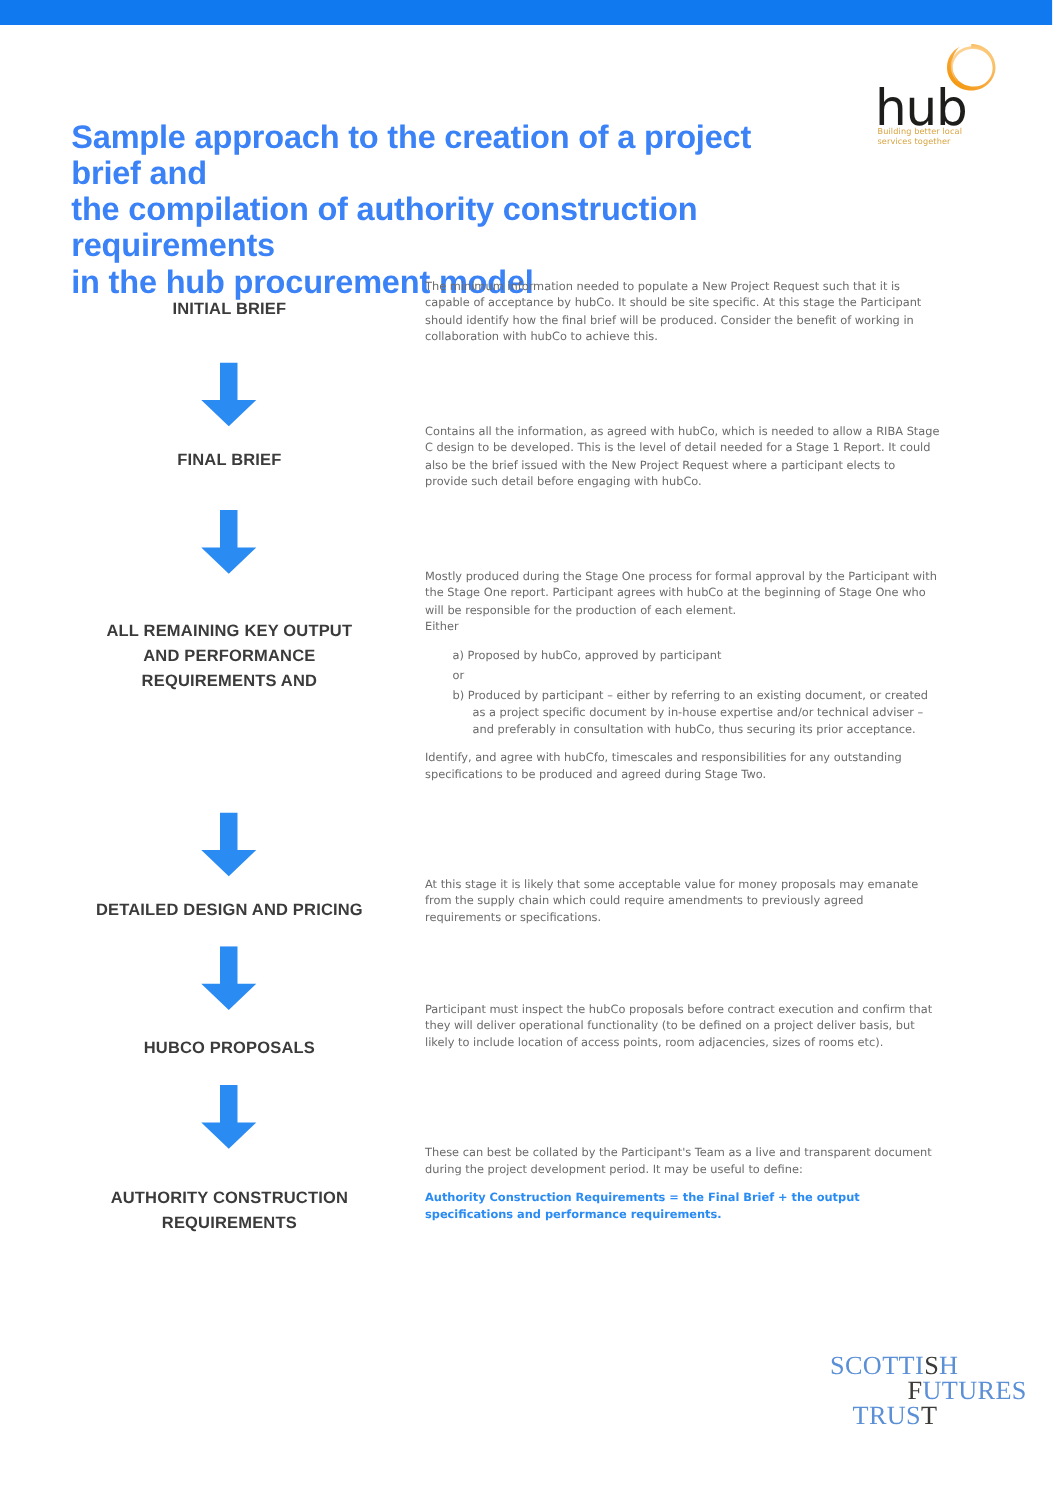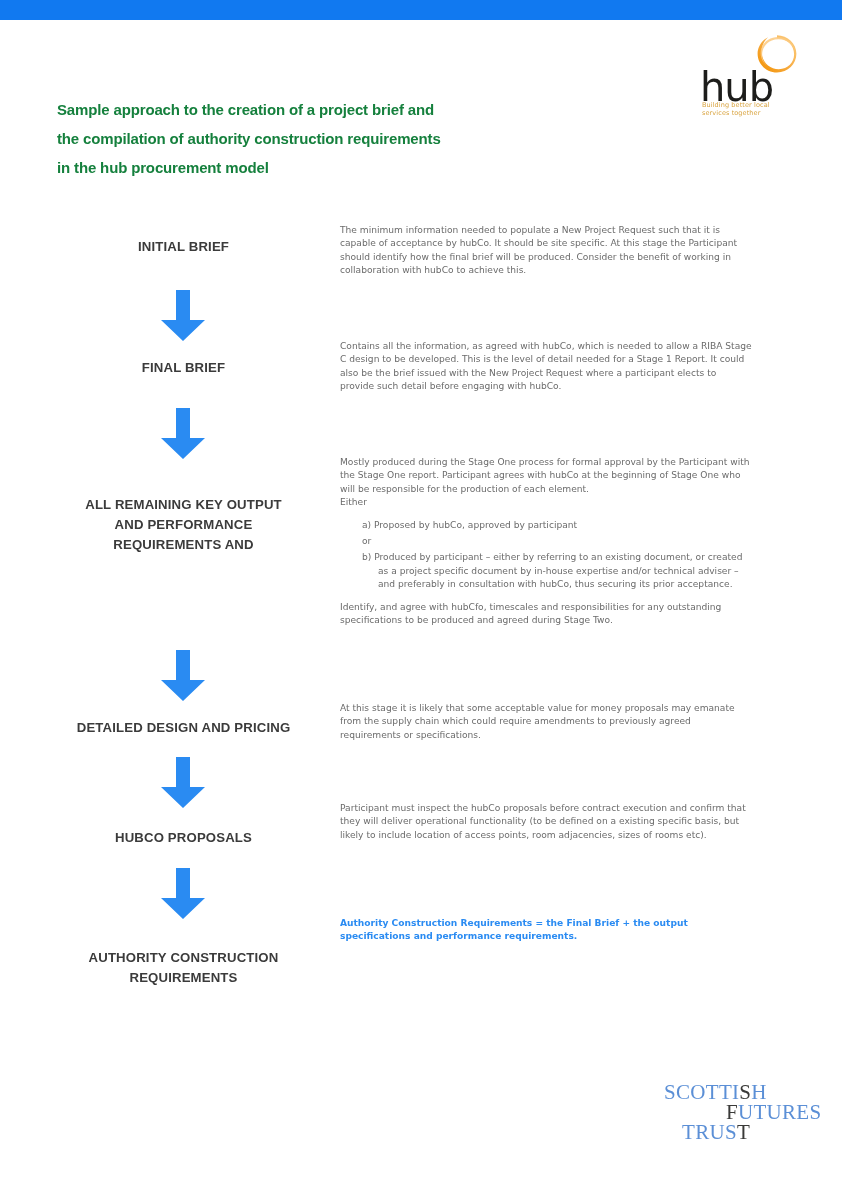--- a/index.html
+++ b/index.html
@@ -65,24 +65,24 @@
     letter-spacing: 0.1px;
     width: 90px;
   }
 
   
   .doc-title {
     position: absolute;
     left: 57px;
     top: 95px;
     width: 600px;
-    font-size: 15px;
+    font-size: 26px;
     line-height: 29px;
     font-weight: bold;
-    color: #15803d;
+    color: #3b82f6;
     letter-spacing: -0.15px;
   }
 
   
   .flow {
     position: absolute;
     left: 46px;
     top: 210px;
     width: 275px;
   }
@@ -255,24 +255,25 @@
       <p class="list-item sub-or">or</p>
       <p class="list-item">b)  Produced by participant – either by referring to an existing document, or created as a project specific document by in-house expertise and/or technical adviser – and preferably in consultation with hubCo, thus securing its prior acceptance.</p>
       <p class="para" style="margin-top:9px;">Identify, and agree with hubCfo, timescales and responsibilities for any outstanding specifications to be produced and agreed during Stage Two.</p>
     </div>
 
     <div class="block" style="top:702px;">
       <p class="para">At this stage it is likely that some acceptable value for money proposals may emanate from the supply chain which could require amendments to previously agreed requirements or specifications.</p>
     </div>
 
     <div class="block" style="top:802px;">
-      <p class="para">Participant must inspect the hubCo proposals before contract execution and confirm that they will deliver operational functionality (to be defined on a existing specific basis, but likely to include location of access points, room adjacencies, sizes of rooms etc).</p>
+      <p class="para">Participant must inspect the hubCo proposals before contract execution and confirm that they will deliver operational functionality (to be defined on a project deliver basis, but likely to include location of access points, room adjacencies, sizes of rooms etc).</p>
     </div>
 
     <div class="block" style="top:917px;">
+      <p class="para">These can best be collated by the Participant's Team as a live and transparent document during the project development period.  It may be useful to define:</p>
       <p class="highlight">Authority Construction Requirements = the Final Brief + the output specifications and performance requirements.</p>
     </div>
 
   </div>
 
   <div class="sft-logo">
     <div class="sft-line sft-scottish"><span>SCOTTI</span><span class="sft-dark">S</span><span>H</span></div>
     <div class="sft-line sft-futures"><span class="sft-dark">F</span><span>UTURES</span></div>
     <div class="sft-line sft-trust"><span>TRUS</span><span class="sft-dark">T</span></div>
   </div>

